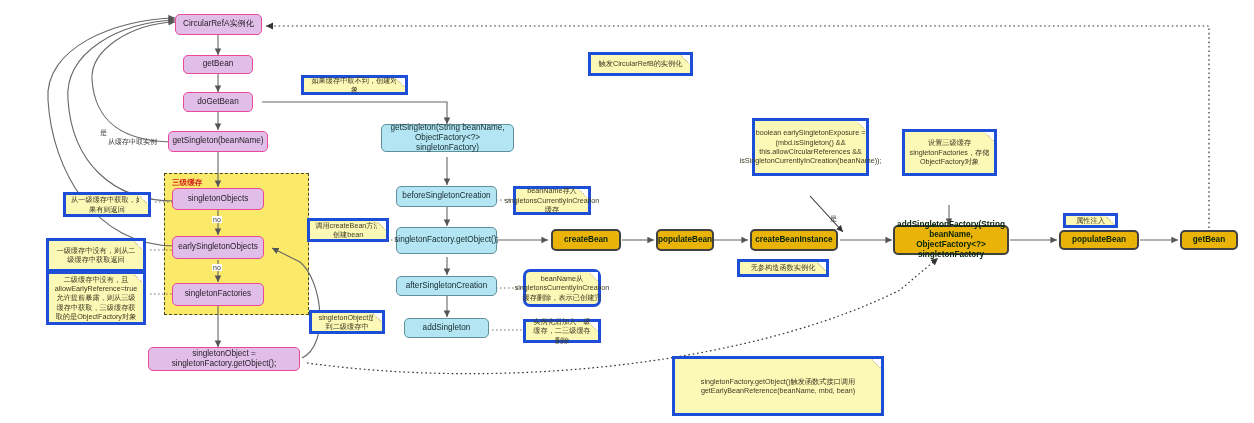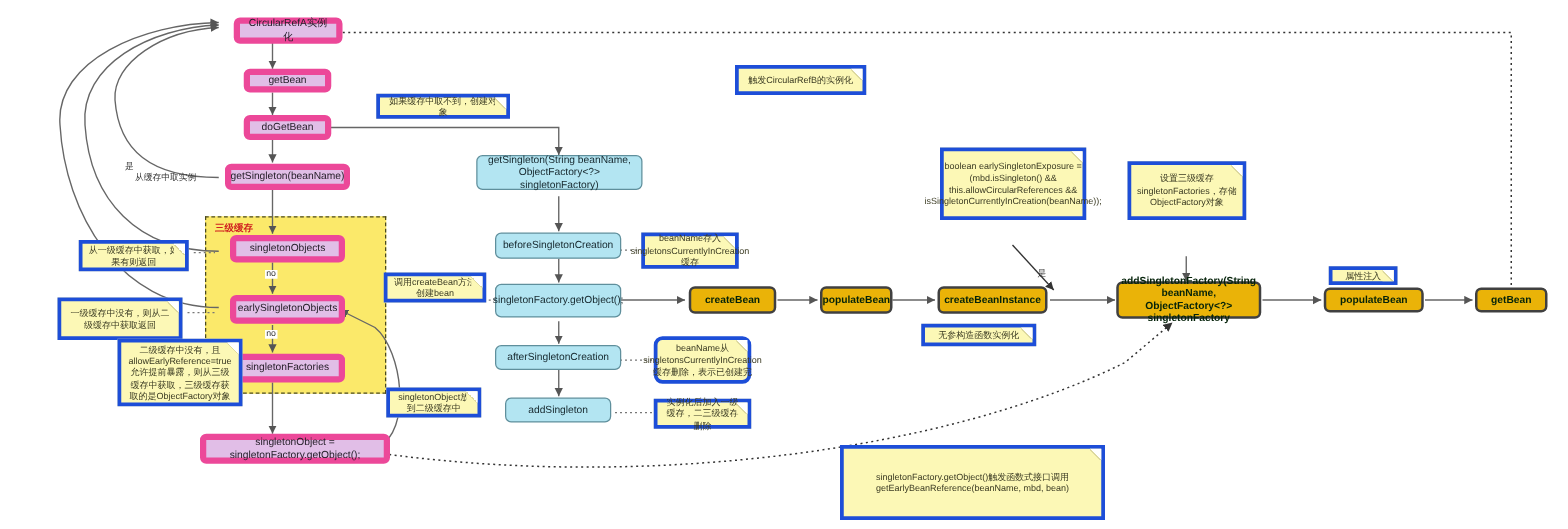--- a/index.html
+++ b/index.html
@@ -3,21 +3,21 @@
 <meta charset="utf-8">
 <style>
   html,body{margin:0;padding:0;background:#ffffff;}
   body{font-family:"Liberation Sans","DejaVu Sans",sans-serif;}
   #canvas{position:relative;width:1254px;height:423px;background:#fff;overflow:hidden;}
   svg.edges{position:absolute;left:0;top:0;width:1254px;height:423px;pointer-events:none;}
 
   .node{position:absolute;box-sizing:border-box;display:flex;align-items:center;
         justify-content:center;text-align:center;border-radius:5px;
         font-size:8.2px;line-height:1.25;padding:2px 4px;}
-  .node.purple{background:#e1bee7;border:5px solid #ec4899;color:#27202b;margin-left:12px;}
+  .node.purple{background:#e1bee7;border:1px solid #ec4899;color:#27202b;}
   .node.blue{background:#b3e5f2;border:1px solid #5f8f9c;color:#16282e;}
   .node.green{background:#eab308;border:2px solid #404040;color:#05230a;font-weight:bold;}
 
   .note{position:absolute;box-sizing:border-box;background:#fcf8b6;color:#3a3a22;
         font-size:7.2px;line-height:1.3;padding:3px 4px;text-align:center;
         display:flex;align-items:center;justify-content:center;
         border:3px solid #1d4ed8;}
   .note .fold{position:absolute;top:0;right:0;width:9px;height:9px;
         background:linear-gradient(225deg,#ffffff 0 50%,#ddd9a0 50% 58%,#fcf8b6 58%);}
   .note-title{position:absolute;font-size:7.6px;font-weight:bold;color:#d02020;}
@@ -146,21 +146,21 @@
   <div class="note" style="left:63px;top:192px;width:88px;height:25px;">
     <span class="fold"></span>
     <span>从一级缓存中获取，如果有则返回</span>
   </div>
 
   <div class="note" style="left:46px;top:238px;width:100px;height:34px;">
     <span class="fold"></span>
     <span>一级缓存中没有，则从二级缓存中获取返回</span>
   </div>
 
-  <div class="note" style="left:46px;top:271px;width:100px;height:54px;margin-left:48px;">
+  <div class="note" style="left:46px;top:271px;width:100px;height:54px;">
     <span class="fold"></span>
     <span>二级缓存中没有，且allowEarlyReference=true允许提前暴露，则从三级缓存中获取，三级缓存获取的是ObjectFactory对象</span>
   </div>
 
   <div class="note" style="left:307px;top:218px;width:82px;height:24px;">
     <span class="fold"></span>
     <span>调用createBean方法创建bean</span>
   </div>
 
   <div class="note" style="left:309px;top:310px;width:76px;height:24px;">

